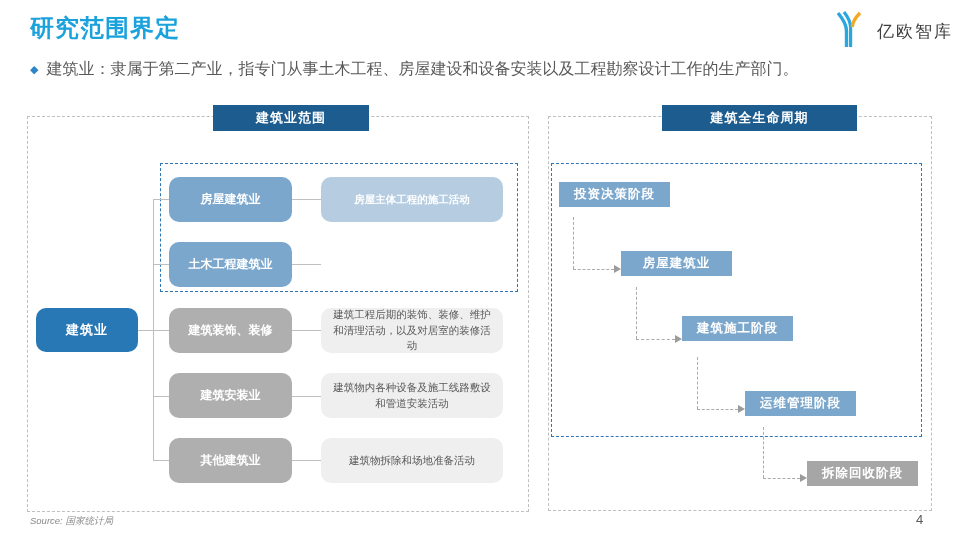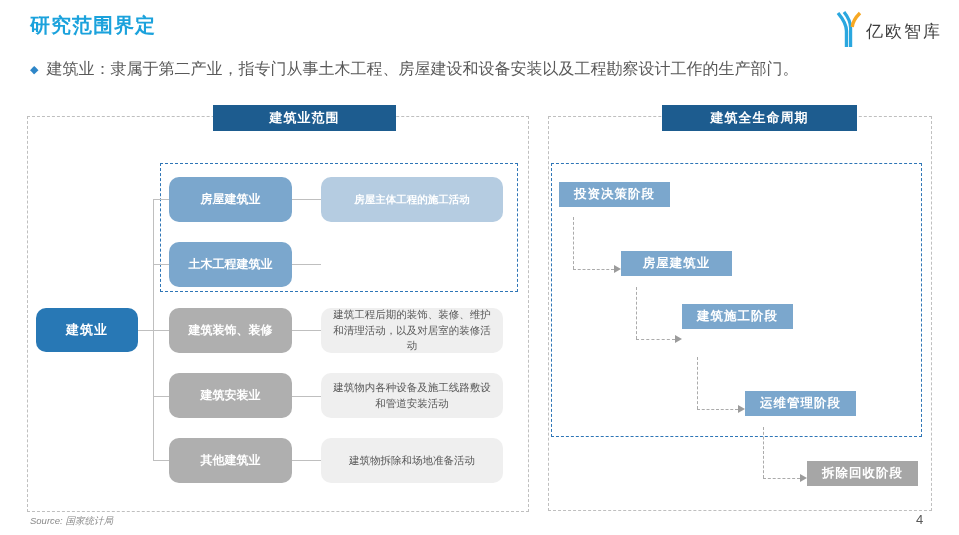--- a/index.html
+++ b/index.html
@@ -5,61 +5,61 @@
   :root{
     --accent:#1BA2DC; --header-blue:#1D5C8F; --root-blue:#2878B5;
     --mid-blue:#7BA7CD; --light-blue:#B5CCE1; --gray-box:#AFAFAF;
     --stage-gray:#A6A6A6; --light-gray:#EFEFEF; --text-gray:#595959;
     --border-gray:#BFBFBF; --dashed-blue:#2E75B6; --logo-blue:#2AA7DF; --orange:#F7A823;
   }
   *{margin:0;padding:0;box-sizing:border-box;}
   body{background:#ffffff;font-family:"Liberation Sans","DejaVu Sans",sans-serif;}
   .slide{position:relative;width:959px;height:535px;background:#ffffff;overflow:hidden;}
 
-  .title{position:absolute;left:30px;top:12px;font-size:20px;font-weight:bold;color:var(--accent);letter-spacing:1px;}
+  .title{position:absolute;left:30px;top:12px;font-size:24px;font-weight:bold;color:var(--accent);letter-spacing:1px;}
   .bullet-row{position:absolute;left:30px;top:61px;display:flex;align-items:flex-start;gap:8px;width:820px;}
   .diamond{color:#2E86C8;font-size:11px;line-height:16px;}
   .bullet-text{font-size:16px;color:var(--text-gray);line-height:16px;}
 
-  .logo{position:absolute;left:834px;top:11px;display:flex;align-items:center;gap:4px;}
+  .logo{position:absolute;left:834px;top:11px;display:flex;align-items:center;gap:15px;}
   .logo-text{font-size:17px;color:#3D3D3D;font-weight:500;letter-spacing:2px;}
   .logo-blue{stroke:var(--logo-blue);}
   .logo-orange{stroke:var(--orange);}
 
   .panel{position:absolute;border:1px dashed var(--border-gray);background:transparent;}
   .panel-left{left:27px;top:116px;width:502px;height:396px;}
   .panel-right{left:548px;top:116px;width:384px;height:395px;}
   .inner-dashed{position:absolute;border:1.5px dashed var(--dashed-blue);}
   .inner-left{left:160px;top:163px;width:358px;height:129px;}
   .inner-right{left:551px;top:163px;width:371px;height:274px;}
 
   .panel-header{position:absolute;height:26px;background:var(--header-blue);color:#fff;
     font-size:13px;font-weight:bold;display:flex;align-items:center;justify-content:center;letter-spacing:1px;z-index:3;}
-  .ph-left{left:213px;top:105px;width:183px;}
+  .ph-left{left:213px;top:105px;width:156px;}
   .ph-right{left:662px;top:105px;width:195px;}
 
   .box{position:absolute;display:flex;align-items:center;justify-content:center;text-align:center;z-index:2;border-radius:10px;}
   .root-box{left:36px;top:308px;width:102px;height:44px;background:var(--root-blue);
     color:#fff;font-size:13px;font-weight:bold;letter-spacing:1px;}
   .label-box{left:169px;width:123px;height:45px;color:#fff;font-size:12px;font-weight:bold;}
   .desc-box{left:321px;width:182px;height:45px;font-size:10.5px;line-height:1.5;padding:3px 8px;}
   .label-blue{background:var(--mid-blue);}
   .label-gray{background:var(--gray-box);}
   .desc-blue{background:var(--light-blue);color:#fff;font-weight:600;}
   .desc-gray{background:var(--light-gray);color:var(--text-gray);}
   .r1{top:177px;} .r2{top:242px;} .r3{top:308px;} .r4{top:373px;} .r5{top:438px;}
 
   .hline{position:absolute;border-top:1px solid var(--border-gray);height:0;z-index:1;}
   .vline{position:absolute;border-left:1px solid var(--border-gray);width:0;z-index:1;}
 
   .stage{position:absolute;width:111px;height:25px;display:flex;align-items:center;justify-content:center;
     color:#fff;font-size:12.5px;font-weight:bold;letter-spacing:1px;z-index:2;}
   .stage-blue{background:var(--mid-blue);}
   .stage-gray{background:var(--stage-gray);}
-  .s1{left:559px;top:182px;} .s2{left:621px;top:251px;} .s3{left:682px;top:304px;}
+  .s1{left:559px;top:182px;} .s2{left:621px;top:251px;} .s3{left:682px;top:316px;}
   .s4{left:745px;top:391px;} .s5{left:807px;top:461px;}
 
   .dv{position:absolute;border-left:1px dashed #ABABAB;width:0;z-index:1;}
   .dh{position:absolute;border-top:1px dashed #ABABAB;height:0;z-index:1;}
   .arrow{position:absolute;width:0;height:0;border-top:4px solid transparent;
     border-bottom:4px solid transparent;border-left:7px solid #9B9B9B;z-index:1;}
 
   .source{position:absolute;left:30px;top:515px;font-size:9.5px;font-style:italic;color:#8A8A8A;}
   .page-num{position:absolute;left:916px;top:512px;font-size:13px;color:var(--text-gray);}
 </style>

